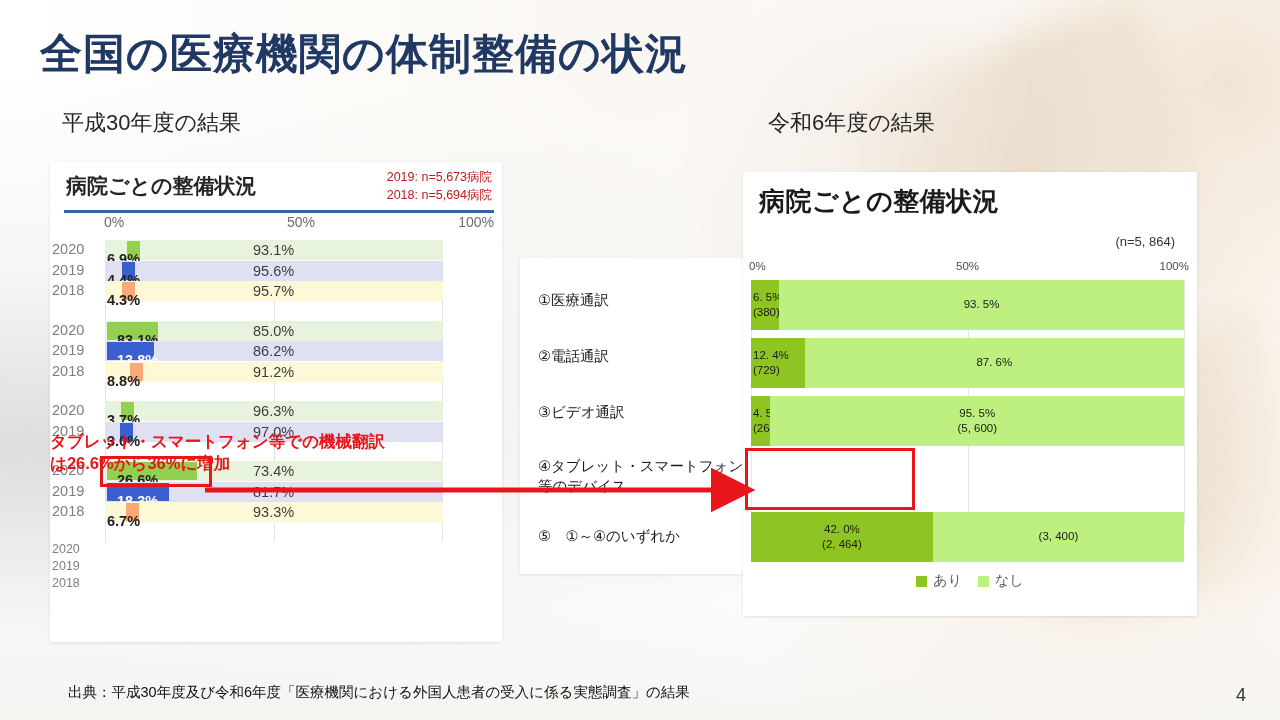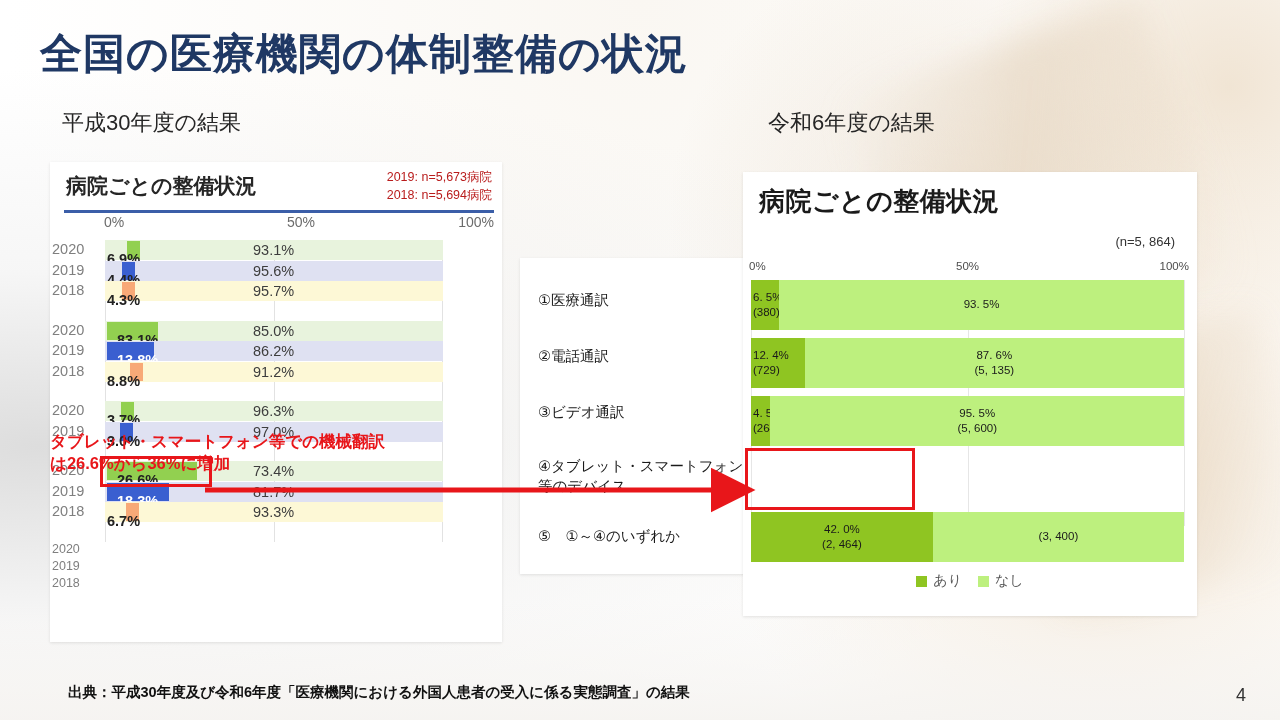--- a/index.html
+++ b/index.html
@@ -314,21 +314,21 @@
     overflow: visible;
     pointer-events: none;
   }
 
   
   .footer-src {
     position: absolute;
     left: 68px;
     bottom: 18px;
     font-size: 14.5px;
-    font-weight: bold;
+    font-weight: normal;
     color: #111;
     white-space: nowrap;
   }
   .page-num {
     position: absolute;
     right: 34px;
     bottom: 14px;
     font-size: 18px;
     color: #333;
   }
@@ -486,21 +486,20 @@
         <div class="rc-row" style="top: 58px;">
           <div class="rc-seg" style="left: 0px; width: 53.692px; background: rgb(143, 197, 34);">
             <div class="rc-seg-label left-edge" style="left: 0px; right: auto; width: 70px;">
               <div>12. 4%</div>
               <div>(729)</div>
             </div>
           </div>
           <div class="rc-seg" style="left: 53.692px; width: 379.308px; background: rgb(189, 240, 126);">
             <div class="rc-seg-label">
               <div>87. 6%</div>
-              <div>(5, 135)</div>
             </div>
           </div>
         </div>
         <div class="rc-row" style="top: 116px;">
           <div class="rc-seg" style="left: 0px; width: 19.485px; background: rgb(143, 197, 34);">
             <div class="rc-seg-label left-edge" style="left: 0px; right: auto; width: 70px;">
               <div>4. 5%</div>
               <div>(264)</div>
             </div>
           </div>

